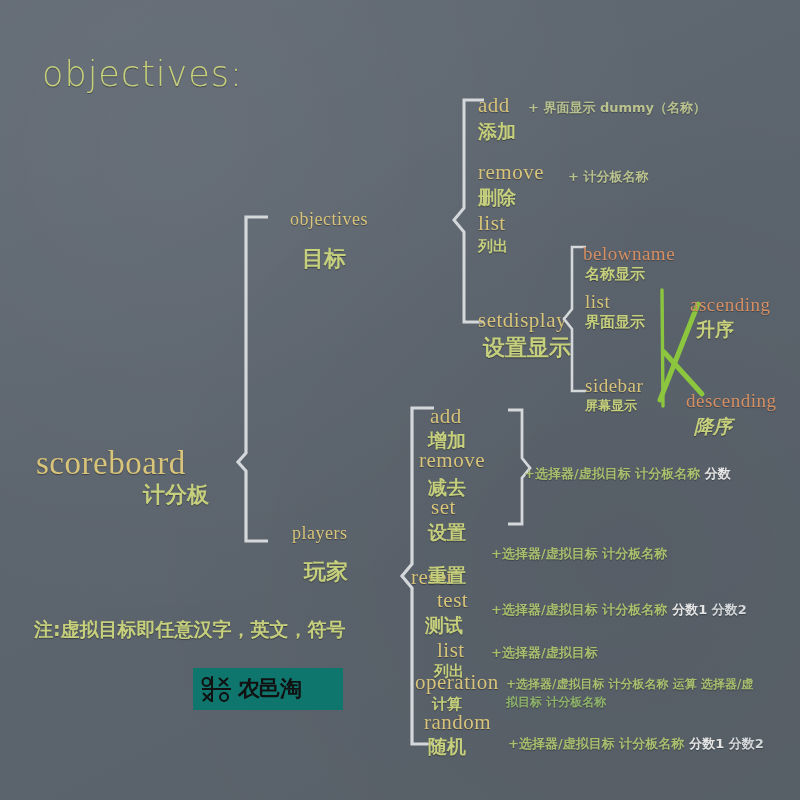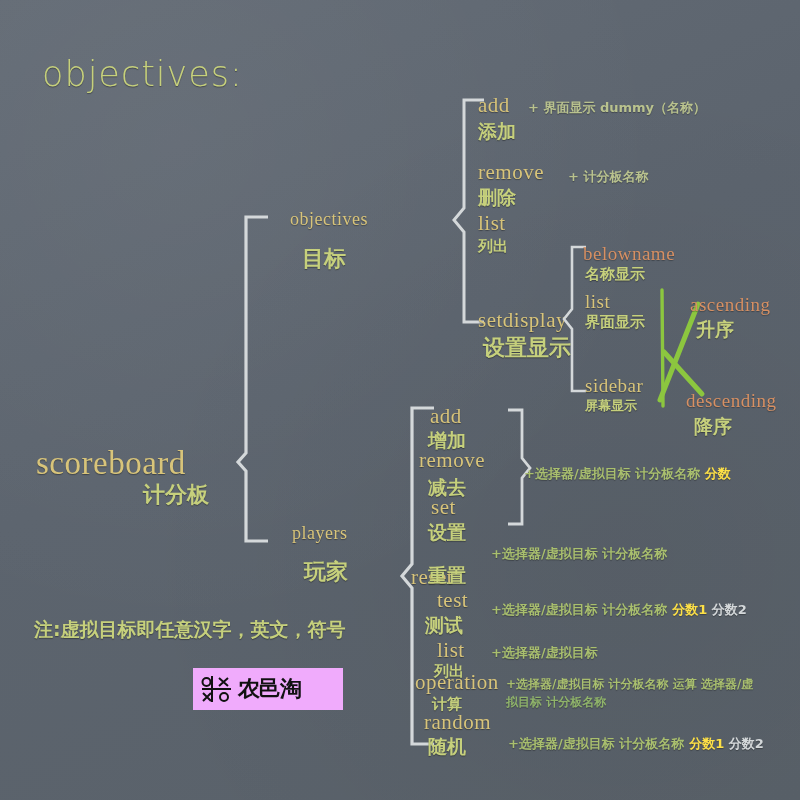--- a/index.html
+++ b/index.html
@@ -21,42 +21,42 @@
   .n{position:absolute;white-space:nowrap;line-height:1;}
   .en{font-family:"Liberation Serif",serif;letter-spacing:.5px;}
   .cn{font-family:"DejaVu Sans",sans-serif;font-weight:bold;}
 
   
   .c-gold{color:#d8c47a;text-shadow:0 1px 1px rgba(0,0,0,.35);}
   .c-ygreen{color:#c6d07c;text-shadow:0 1px 1px rgba(0,0,0,.35);}
   .c-green{color:#a9bf6e;text-shadow:0 1px 1px rgba(0,0,0,.3);}
   .c-green2{color:#8fb36a;text-shadow:0 1px 1px rgba(0,0,0,.3);}
   .c-orange{color:#d79063;text-shadow:0 1px 1px rgba(0,0,0,.3);}
-  .c-cyan{color:#fde047;text-shadow:0 1px 1px rgba(0,0,0,.3);}
+  .c-cyan{color:#e5e5e5;text-shadow:0 1px 1px rgba(0,0,0,.3);}
   .c-white{color:#d4d8da;text-shadow:0 1px 1px rgba(0,0,0,.3);}
   .c-dim{color:#b9c28e;text-shadow:0 1px 1px rgba(0,0,0,.3);}
 
   .title{font-size:35px;font-family:"DejaVu Sans",sans-serif;font-weight:300;letter-spacing:1px;}
   .big-en{font-size:33px;}
   .mid-en{font-size:18px;}
   .cmd-en{font-size:21px;}
   .cmd-en-sm{font-size:19px;}
   .cn-lg{font-size:22px;}
   .cn-md{font-size:19px;}
   .cn-sm{font-size:15px;}
   .cn-xs{font-size:13px;}
   .arg{font-size:13px;font-family:"DejaVu Sans",sans-serif;font-weight:bold;}
   .arg-sm{font-size:12px;font-family:"DejaVu Sans",sans-serif;font-weight:bold;}
 
   svg.brace{position:absolute;overflow:visible;pointer-events:none;}
 
   
   #watermark{
     position:absolute;left:193px;top:668px;width:150px;height:42px;
-    background:#f0abfc;display:flex;align-items:center;gap:4px;padding-left:7px;
+    background:#0f766e;display:flex;align-items:center;gap:4px;padding-left:7px;
     box-sizing:border-box;
   }
   #watermark .wm-logo{width:34px;height:30px;position:relative;flex:0 0 auto;}
   #watermark .wm-text{font-family:"DejaVu Sans",sans-serif;font-weight:bold;font-size:22px;color:#111;letter-spacing:-1px;}
 </style>
 </head>
 <body>
 
 <div id="canvas">
   <div class="bgnoise"></div>
@@ -107,21 +107,21 @@
   <svg class="brace" style="left:652px;top:288px;" width="56" height="122">
     <path d="M10,2 L11,118" fill="none" stroke="#8cc63f" stroke-width="3.4" stroke-linecap="round"></path>
     <path d="M46,16 L8,112" fill="none" stroke="#8cc63f" stroke-width="5" stroke-linecap="round"></path>
     <path d="M12,64 L50,106" fill="none" stroke="#8cc63f" stroke-width="5" stroke-linecap="round"></path>
   </svg>
 
   <div class="n en cmd-en-sm c-orange" style="left:690px;top:295px;">ascending</div>
   <div class="n cn cn-md c-ygreen" style="left:696px;top:320px;">升序</div>
 
   <div class="n en cmd-en-sm c-orange" style="left:686px;top:391px;">descending</div>
-  <div class="n cn cn-md c-ygreen" style="left:694px;top:417px;">降序</div>
+  <div class="n cn cn-md c-ygreen" style="left:694px;top:417px;font-style:italic;">降序</div>
 
   <div class="n en mid-en c-gold" style="left:292px;top:524px;">players</div>
   <div class="n cn cn-lg c-ygreen" style="left:304px;top:561px;">玩家</div>
 
   <svg class="brace" style="left:400px;top:406px;" width="36" height="342">
     <path d="M34,2 L12,2 L12,158 L2,170 L12,182 L12,338 L34,338" fill="none" stroke="#d4d8da" stroke-width="3.2" stroke-linejoin="miter"></path>
   </svg>
 
   <svg class="brace" style="left:506px;top:408px;" width="26" height="118">
     <path d="M2,2 L16,2 L16,50 L24,60 L16,70 L16,116 L2,116" fill="none" stroke="#d4d8da" stroke-width="2.8" stroke-linejoin="miter"></path>

